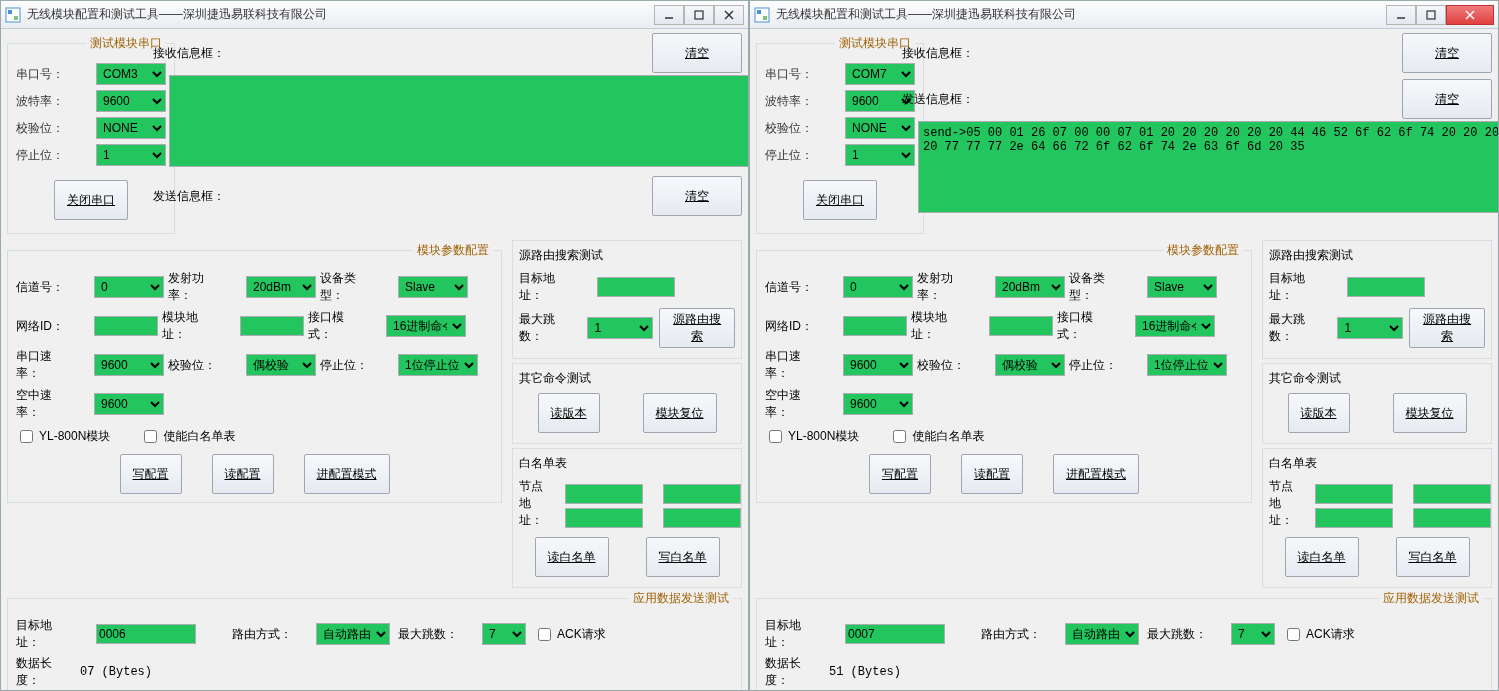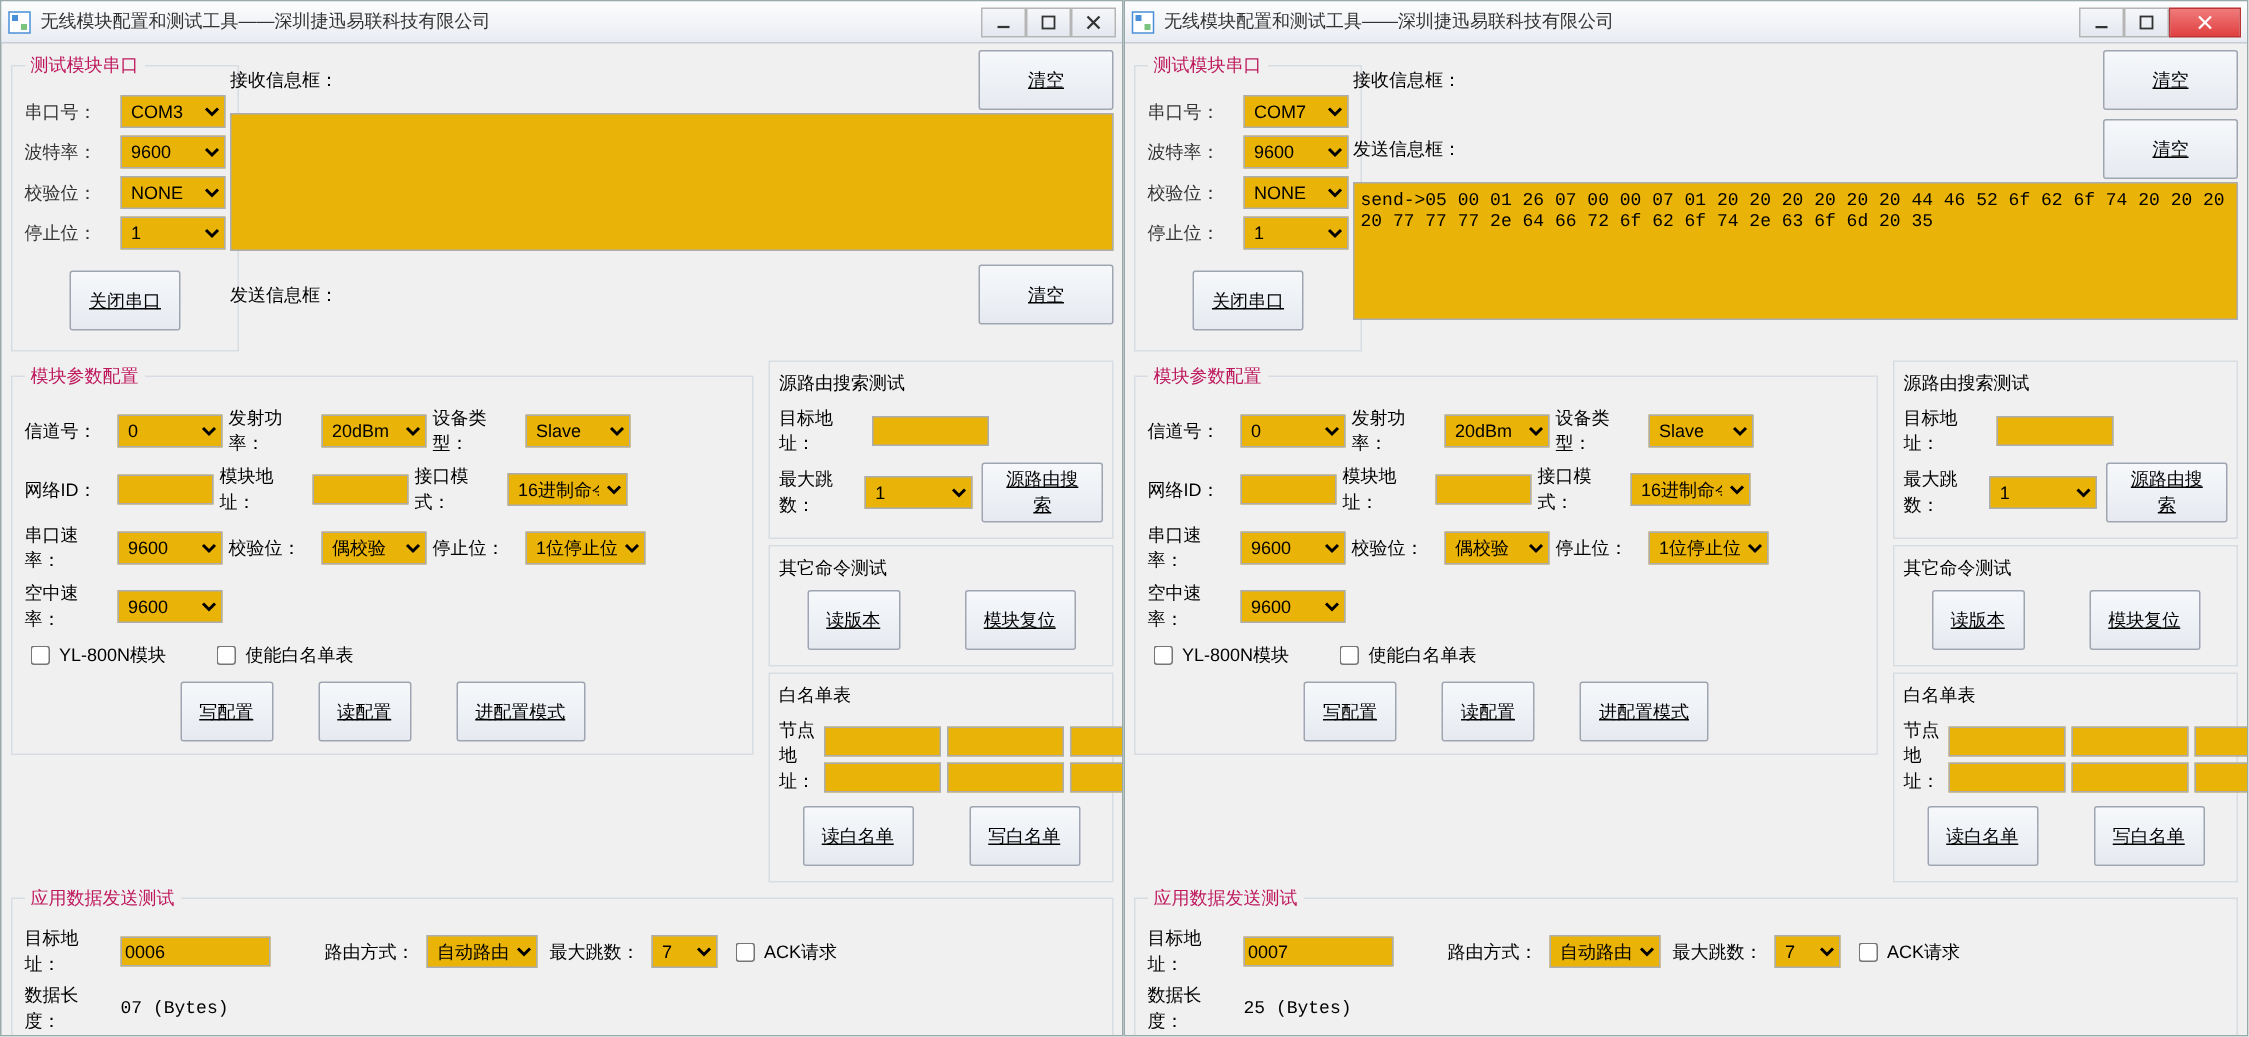--- a/index.html
+++ b/index.html
@@ -10,24 +10,24 @@
 .titlebar { height: 28px; background: linear-gradient(#fdfdfd,#e9ecf2); border-bottom:1px solid #c5ccd6; display:flex; align-items:center; padding:0 4px; }
 .titlebar .ticon { width:16px; height:16px; margin-right:6px; display:inline-block; }
 .titlebar .ticon svg { width:16px; height:16px; }
 .titlebar .ttext { flex:1; color:#333; }
 .winbtns { display:flex; gap:0; }
 .winbtn { width:30px; height:20px; border:1px solid #b5b5b5; background:linear-gradient(#f5f7fa,#e4e8ef); display:flex; align-items:center; justify-content:center; cursor:pointer; }
 .winbtn.close2 { background:linear-gradient(#f07b7b,#e04040); border-color:#b33; color:#fff; width:48px; }
 .winbtn svg { width:10px; height:10px; }
 .client { flex:1; padding:4px 6px; overflow:auto; }
 fieldset { border:1px solid #d8dde3; margin:2px 0 6px 0; padding:6px 8px 8px 8px; }
-legend { padding:0 4px; color:#be185d; }
+legend { padding:0 4px; color:#a16207;text-align:right; }
 .row { display:flex; align-items:center; margin:5px 0; gap:6px; }
 .lbl { width:58px; text-align:left; color:#333; }
-select, input[type=text], textarea { border:1px solid #abadb3; background:#eab308; font-size:12px; padding:1px 2px; }
+select, input[type=text], textarea { border:1px solid #abadb3; background:#22c55e; font-size:12px; padding:1px 2px;margin-left:16px; }
 select { height:22px; }
 input[type=text] { height:20px; }
 textarea { width:100%; resize:none; font-family:"Courier New",monospace; font-size:12px; padding:4px; }
 button { background:linear-gradient(#f6f8fb,#e6eaf0); border:1px solid #9fa6b2; height:40px; padding:0 12px; cursor:pointer; border-radius:2px;text-decoration:underline; }
 .toprow { display:flex; gap:6px; }
 .leftcol { width:140px; }
 .msgcol { flex:1; }
 .msghead { display:flex; align-items:center; justify-content:space-between; margin-bottom:2px; }
 .msgbox { height:92px; }
 .midrow { display:flex; gap:10px; }
@@ -408,19 +408,19 @@
         <select><option>自动路由</option></select>
         <span>最大跳数：</span>
         <select style="width:44px"><option>7</option></select>
         <label class="ck">
             <input type="checkbox" style=""> 
             <span>ACK请求</span>
           </label>
       </div>
       <div class="approw">
         <span class="l">数据长度：</span>
-        <span style="font-family:'Courier New'">25 (Bytes)</span>
+        <span style="font-family:'Courier New'">51 (Bytes)</span>
       </div>
 
     </fieldset>
 
   </div>
 </div>
 
 </body></html>

